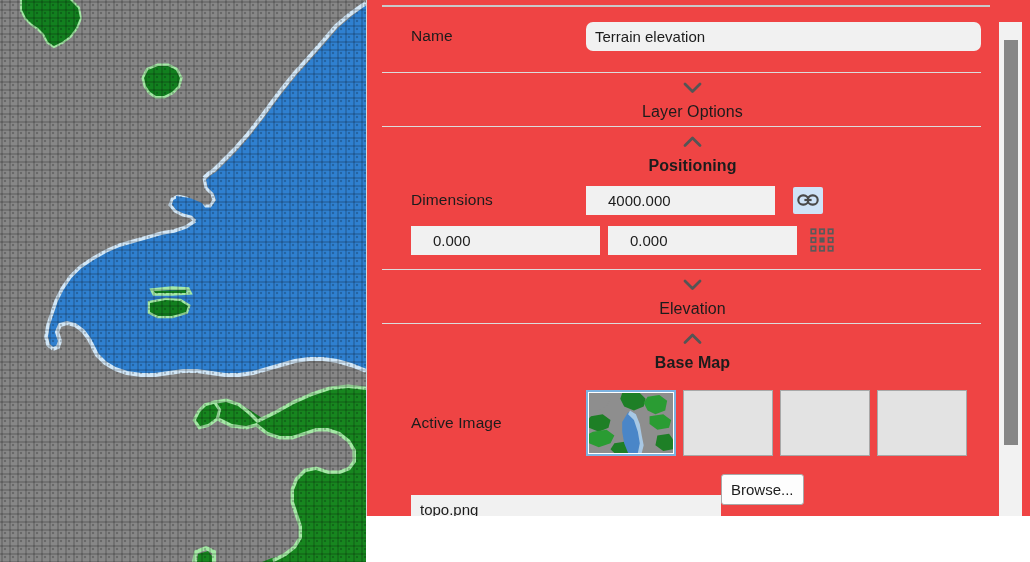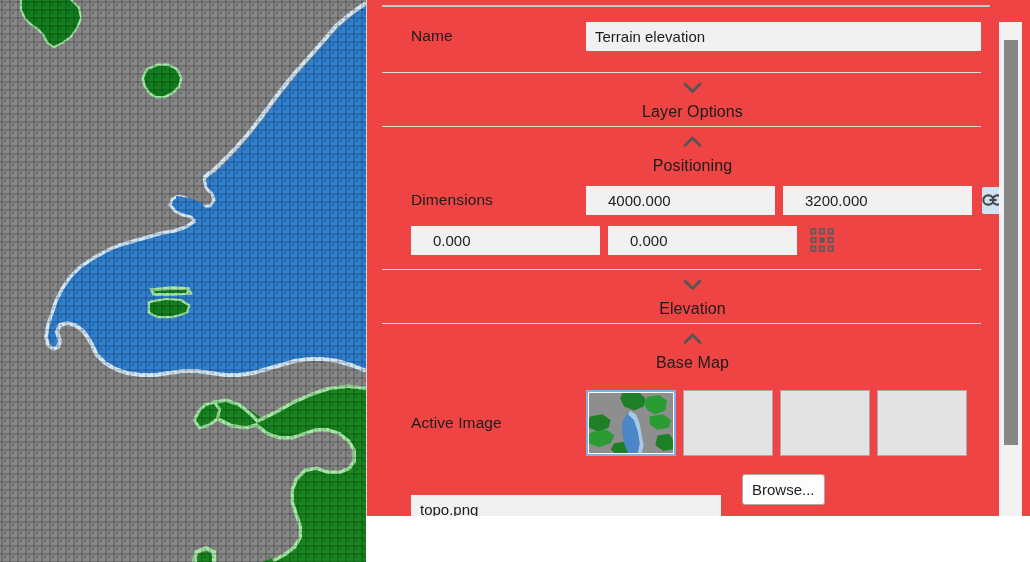--- a/index.html
+++ b/index.html
@@ -127,21 +127,21 @@
     line-height: 29px;
     padding: 0 9px;
     font-size: 15px;
     color: #1c1c1c;
     box-sizing: border-box;
     border: none;
     outline: none;
     overflow: hidden;
     white-space: nowrap;
   }
-  .field-wide { width: 395px; }
+  .field-wide { width: 395px; border-radius: 7px; }
   .field-half { width: 189px; padding-left: 22px; }
   .gap8 { width: 8px; flex: 0 0 8px; }
 
   
   .section {
     display: flex;
     align-items: center;
     height: 53px;
     padding-left: 22px;
     flex-direction: column;
@@ -151,21 +151,21 @@
     flex: 0 0 30px;
     display: flex;
     align-items: center;
     justify-content: center;
   }
   .section-title {
     font-size: 16px;
     color: #1c1c1c;
     letter-spacing: 0.1px;
   }
-  .section-title.bold { font-weight: normal; text-align: right; }
+  .section-title.bold { font-weight: bold; text-align: right; }
 
   
   .icon-btn {
     width: 30px;
     height: 27px;
     margin-left: 10px;
     display: flex;
     align-items: center;
     justify-content: center;
     box-sizing: border-box;
@@ -368,21 +368,20 @@
             <path d="M2,9.5 L9.5,2 L17,9.5" fill="none" stroke="#555" stroke-width="2.8" stroke-linecap="round" stroke-linejoin="round"></path>
           </svg>
         </span>
         <span class="section-title bold">Positioning</span>
       </div>
 
       <div class="row">
         <div class="row-label">Dimensions</div>
         <input class="field field-half" type="text" value="4000.000" style="">
         <span class="gap8"></span>
-        <input class="field field-half" type="text" value="3200.000" style="">
         <span class="icon-btn active">
           <svg width="22" height="14" viewBox="0 0 22 14">
             <rect x="1.3" y="2.4" width="10" height="9.2" rx="4.6" fill="none" stroke="#4a4a4a" stroke-width="2.1"></rect>
             <rect x="10.7" y="2.4" width="10" height="9.2" rx="4.6" fill="none" stroke="#4a4a4a" stroke-width="2.1"></rect>
             <rect x="7.4" y="5.9" width="7.2" height="2.2" fill="#4a4a4a"></rect>
           </svg>
         </span>
       </div>
 
       <div class="row">
@@ -450,21 +449,21 @@
             </svg>
           </div>
           <div class="thumb"></div>
           <div class="thumb"></div>
           <div class="thumb"></div>
         </div>
       </div>
 
       <div class="row">
         <input class="field" style="width: 310px; margin-top: 40px;" type="text" value="topo.png">
-        <button class="browse-btn" style="margin-left:21px">Browse...</button>
+        <button class="browse-btn" style="margin-left:0">Browse...</button>
       </div>
 
     </div>
 
     <div id="scroll-track" style="left:633px;"></div>
     <div id="scroll-thumb" style="left:638px;"></div>
   </div>
 
 </div>
 

